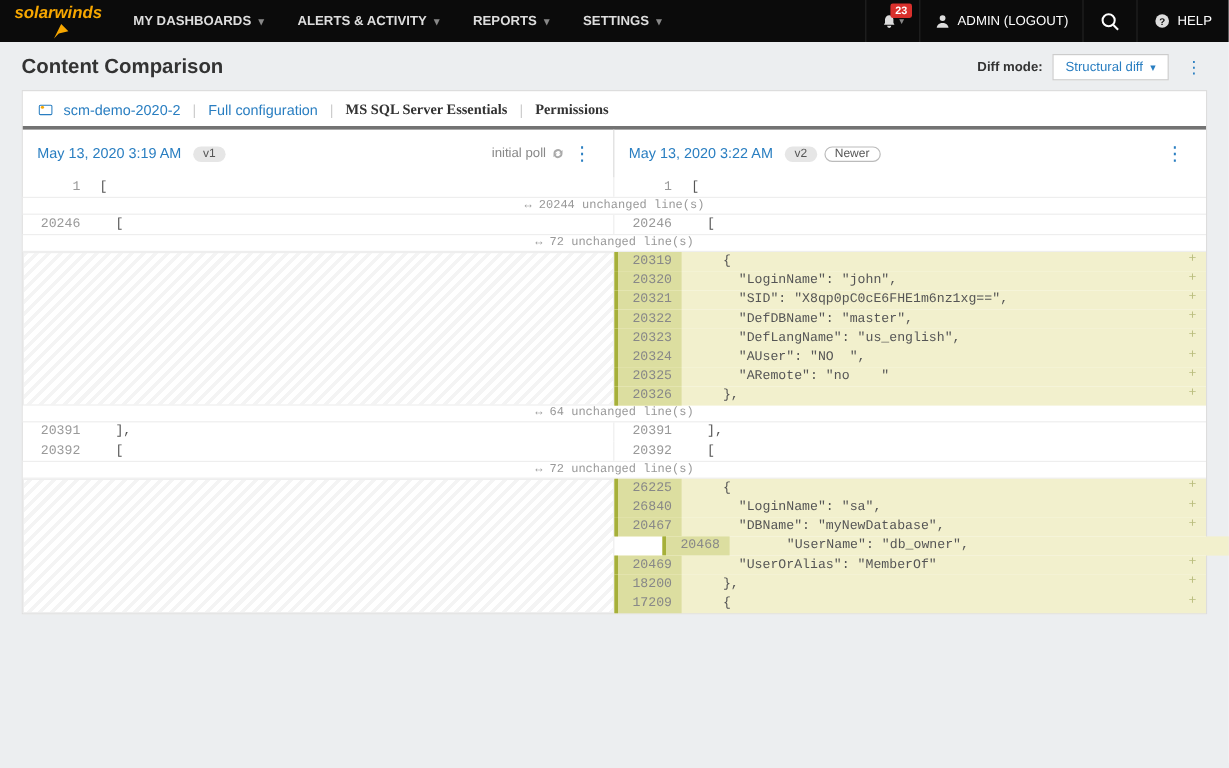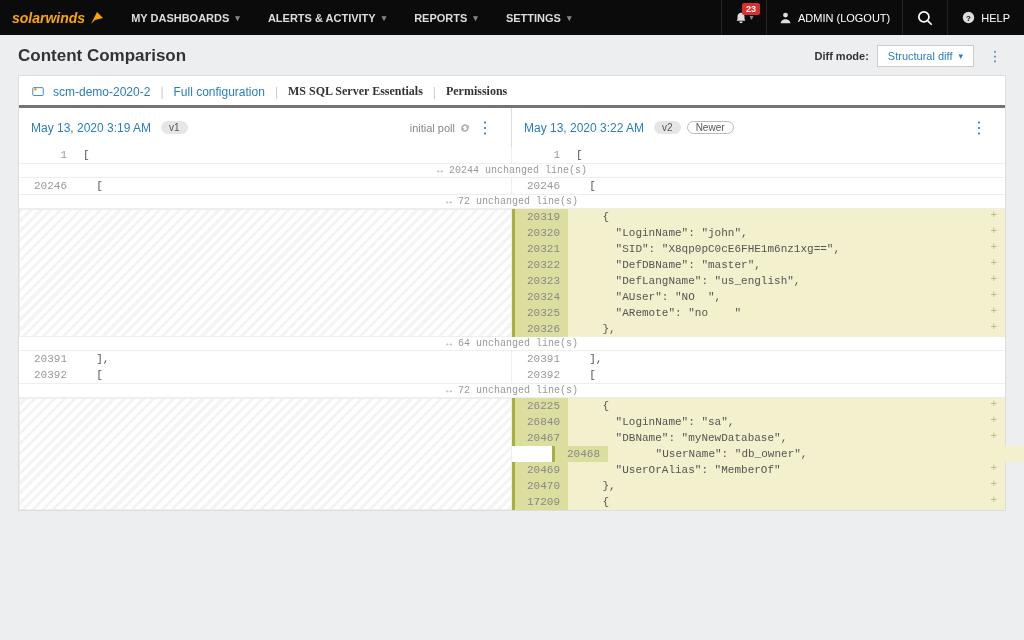--- a/index.html
+++ b/index.html
@@ -1,20 +1,20 @@
 <!DOCTYPE html>
 <html><head>
 <meta charset="utf-8">
 <style>
 * { margin: 0; padding: 0; box-sizing: border-box; }
 body { font-family: Arial, sans-serif; font-size: 12px; background: #eceef0; color: #333; width: 1024px; height: 640px; overflow: hidden; }
 
 
 .topnav { background: #0b0b0b; height: 35px; display: flex; align-items: center; color: #fff; }
-.brand { display: flex; align-items: center; padding: 0 12px; font-style: italic; font-weight: bold; font-size: 14px; color: #f7a700; }
+.brand { display: flex; align-items: center; padding: 0 12px; font-style: italic; font-weight: bold; font-size: 14px; color: #f7a700; flex-direction: column; }
 .brand svg { margin-left: 4px; }
 .nav-items { display: flex; }
 .nav-item { padding: 0 14px; height: 35px; display: flex; align-items: center; font-size: 11px; font-weight: bold; color: #ddd; cursor: pointer; }
 .nav-item .caret { margin-left: 6px; font-size: 9px; color: #888; }
 .nav-spacer { flex: 1; }
 .nav-right { display: flex; align-items: center; }
 .nav-icon-box { width: 45px; height: 35px; display: flex; align-items: center; justify-content: center; border-left: 1px solid #222; position: relative; cursor: pointer; }
 .badge { position: absolute; top: 3px; right: 6px; background: #d9302c; color: #fff; font-size: 9px; padding: 1px 4px; border-radius: 2px; font-weight: bold; }
 .nav-user { padding: 0 12px; font-size: 11px; display: flex; align-items: center; gap: 6px; border-left: 1px solid #222; height: 35px; cursor: pointer; }
 .nav-help { padding: 0 14px; font-size: 11px; display: flex; align-items: center; gap: 6px; border-left: 1px solid #222; height: 35px; cursor: pointer; }
@@ -303,21 +303,21 @@
               <div class="ln">20468</div>
               <div class="code">      "UserName": "db_owner",</div>
               <div class="plus">+</div>
             </div>
             <div class="added-pane added" style="width: 100%;">
               <div class="ln">20469</div>
               <div class="code">      "UserOrAlias": "MemberOf"</div>
               <div class="plus">+</div>
             </div>
             <div class="added-pane added" style="width: 100%;">
-              <div class="ln">20470</div>
+              <div class="ln">18200</div>
               <div class="code">    },</div>
               <div class="plus">+</div>
             </div>
             <div class="added-pane added" style="width: 100%;">
               <div class="ln">17209</div>
               <div class="code">    {</div>
               <div class="plus">+</div>
             </div>
           </div>
         </div>

